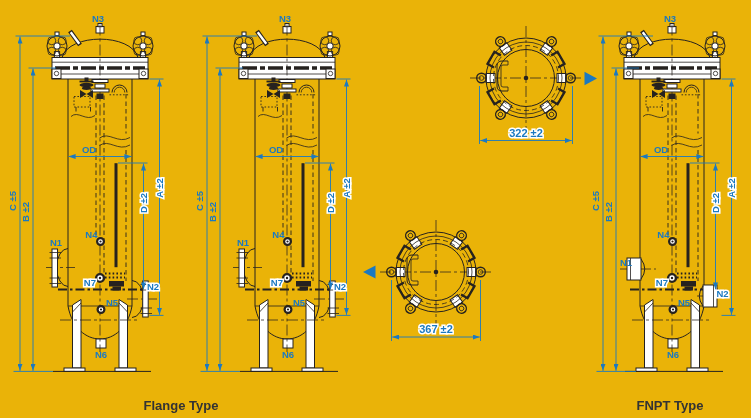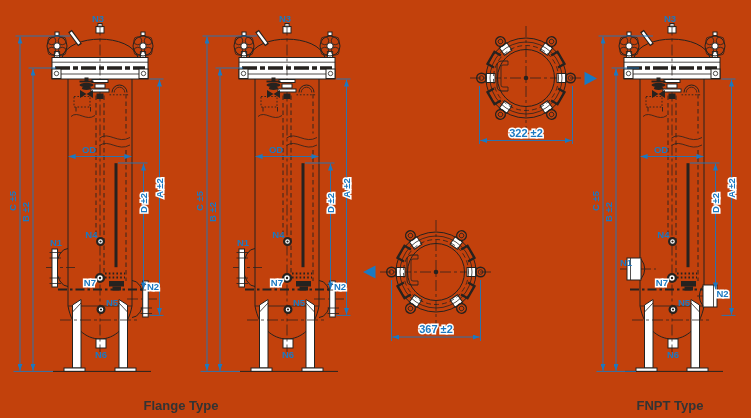--- a/index.html
+++ b/index.html
@@ -1,16 +1,16 @@
 <!DOCTYPE html>
 <html><head>
 <meta charset="utf-8">
 <style>
   html,body{margin:0;padding:0;background:#ffffff;}
-  .stage{position:relative;width:751px;height:418px;background:#c2410c;overflow:hidden;
+  .stage{position:relative;width:751px;height:418px;background:#eab308;overflow:hidden;
          font-family:"Liberation Sans",sans-serif;}
   svg{display:block;}
   svg text{font-family:"Liberation Sans",sans-serif;}
   .k {stroke:#26221f;fill:none;stroke-width:1;}
   .k2{stroke:#26221f;fill:none;stroke-width:0.8;}
   .w {fill:#ffffff;stroke:#26221f;stroke-width:1;}
   .kf{fill:#26221f;stroke:none;}
   .cl{stroke:#26221f;stroke-width:0.75;fill:none;stroke-dasharray:11 3 3 3;}
   .hd{stroke:#26221f;stroke-width:0.9;fill:none;stroke-dasharray:4.5 3;}
   .dt{stroke:#26221f;stroke-width:0.9;fill:none;stroke-dasharray:1.6 1.8;}

